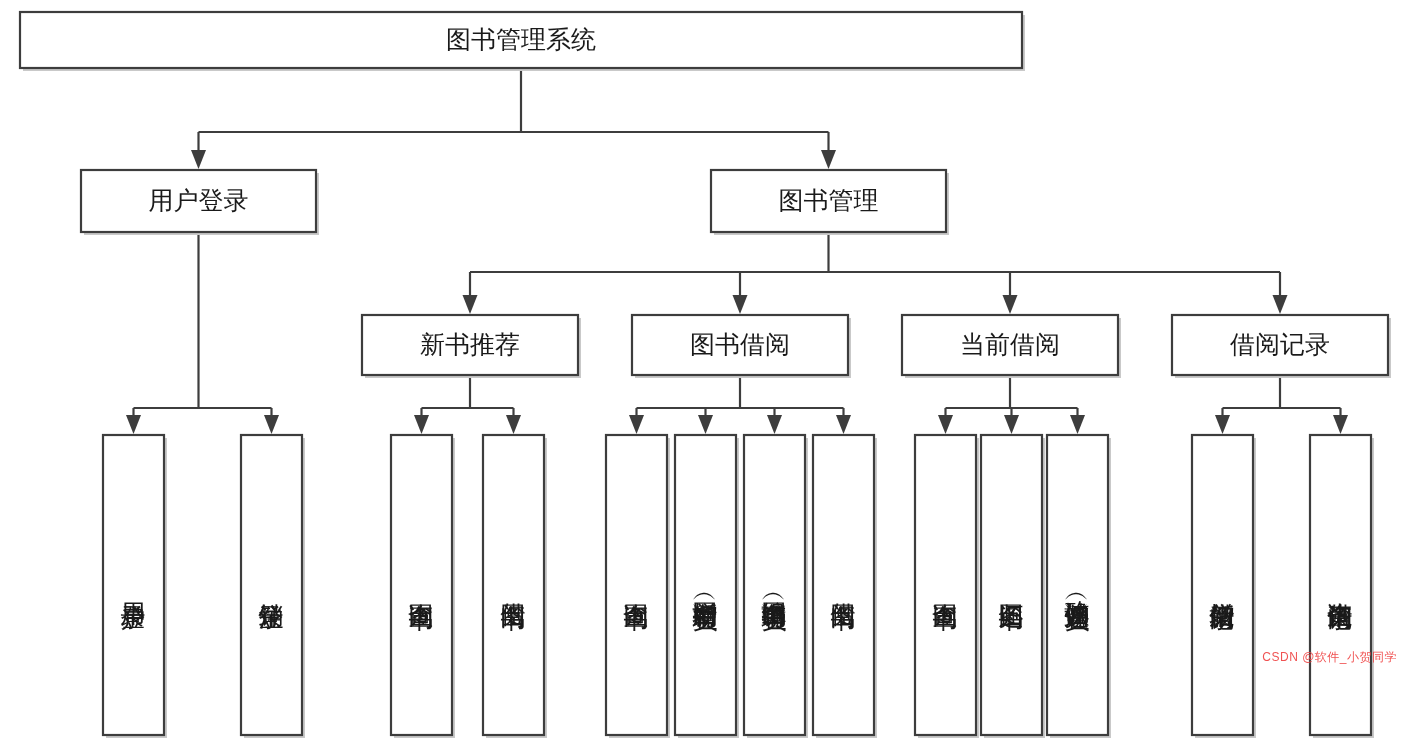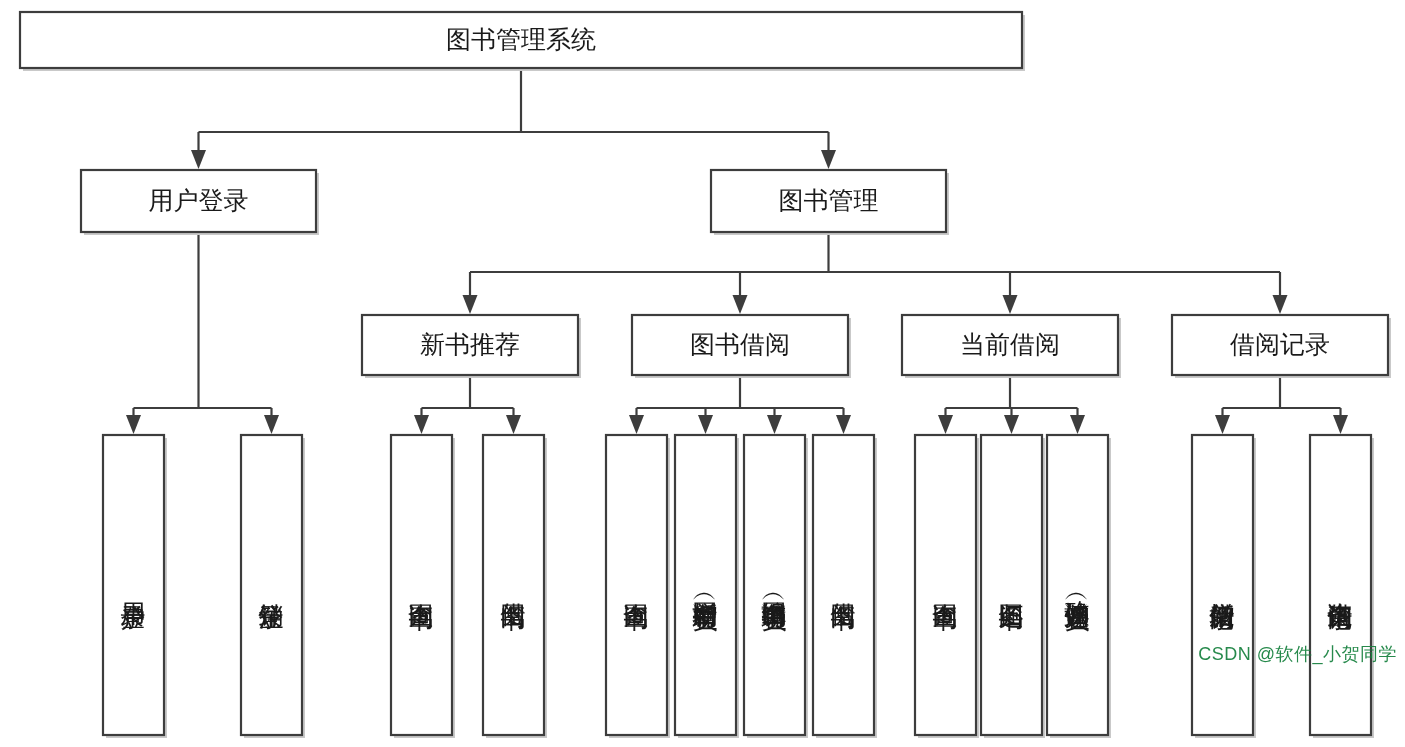--- a/index.html
+++ b/index.html
@@ -80,22 +80,22 @@
     color: #1a1a1a;
     letter-spacing: 1px;
     text-align: center;
     white-space: nowrap;
   }
   #watermark {
     position: absolute;
     right: 8px;
     bottom: 4px;
     font-family: "Liberation Sans", "DejaVu Sans", sans-serif;
-    font-size: 18px;
-    color: #15803d;
+    font-size: 12px;
+    color: #ef4444;
     opacity: 0.92;
     letter-spacing: 0.5px;
     white-space: nowrap;
     pointer-events: none;
   }
 </style>
 </head>
 <body>
 
 <div id="diagram-root">

